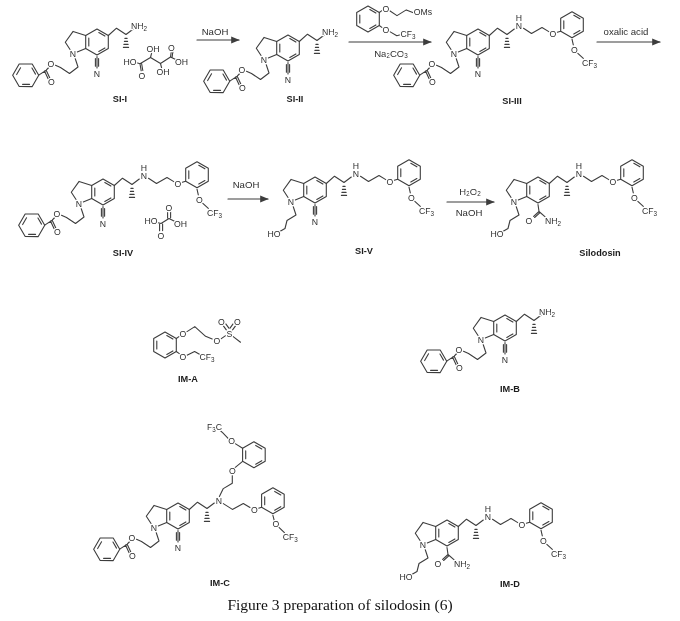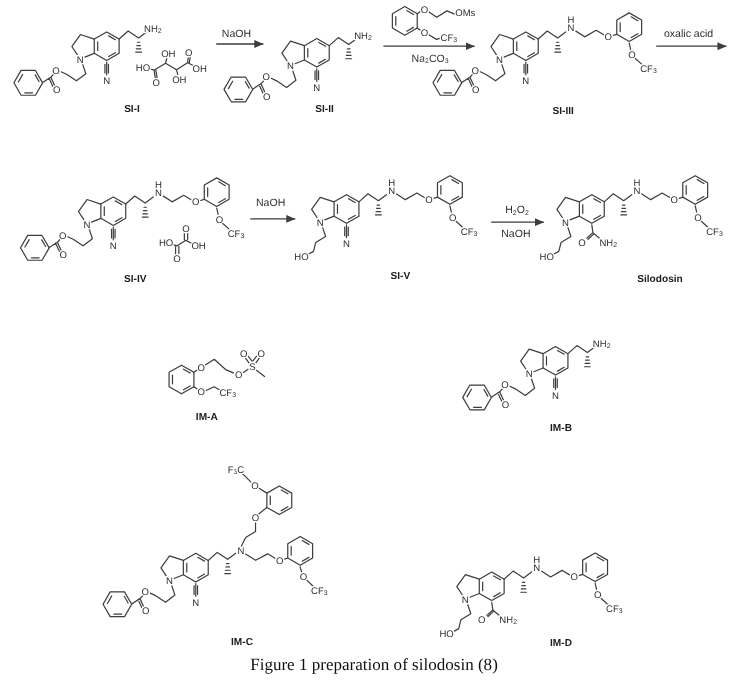--- a/index.html
+++ b/index.html
@@ -256,14 +256,14 @@
         <text x="406" y="576.5" class="lb atom"><tspan>HO</tspan></text>
         <text x="488" y="509" class="lb atom"><tspan>H</tspan></text>
         <text x="488" y="516.5" class="lb atom"><tspan>N</tspan></text>
         <text x="522" y="524.5" class="lb atom"><tspan>O</tspan></text>
         <text x="543.5" y="540.5" class="lb atom"><tspan>O</tspan></text>
         <text x="558.5" y="553.5" class="lb atom"><tspan>CF</tspan><tspan dy="2.2" class="sub">3</tspan></text>
         <text x="510" y="584" class="lb cmpd"><tspan>IM-D</tspan></text>
       </g>
 </svg>
 
-<div class="caption">Figure 1 preparation of silodosin (8)</div>
+<div class="caption">Figure 3 preparation of silodosin (6)</div>
 </div>
 
 </body></html>

